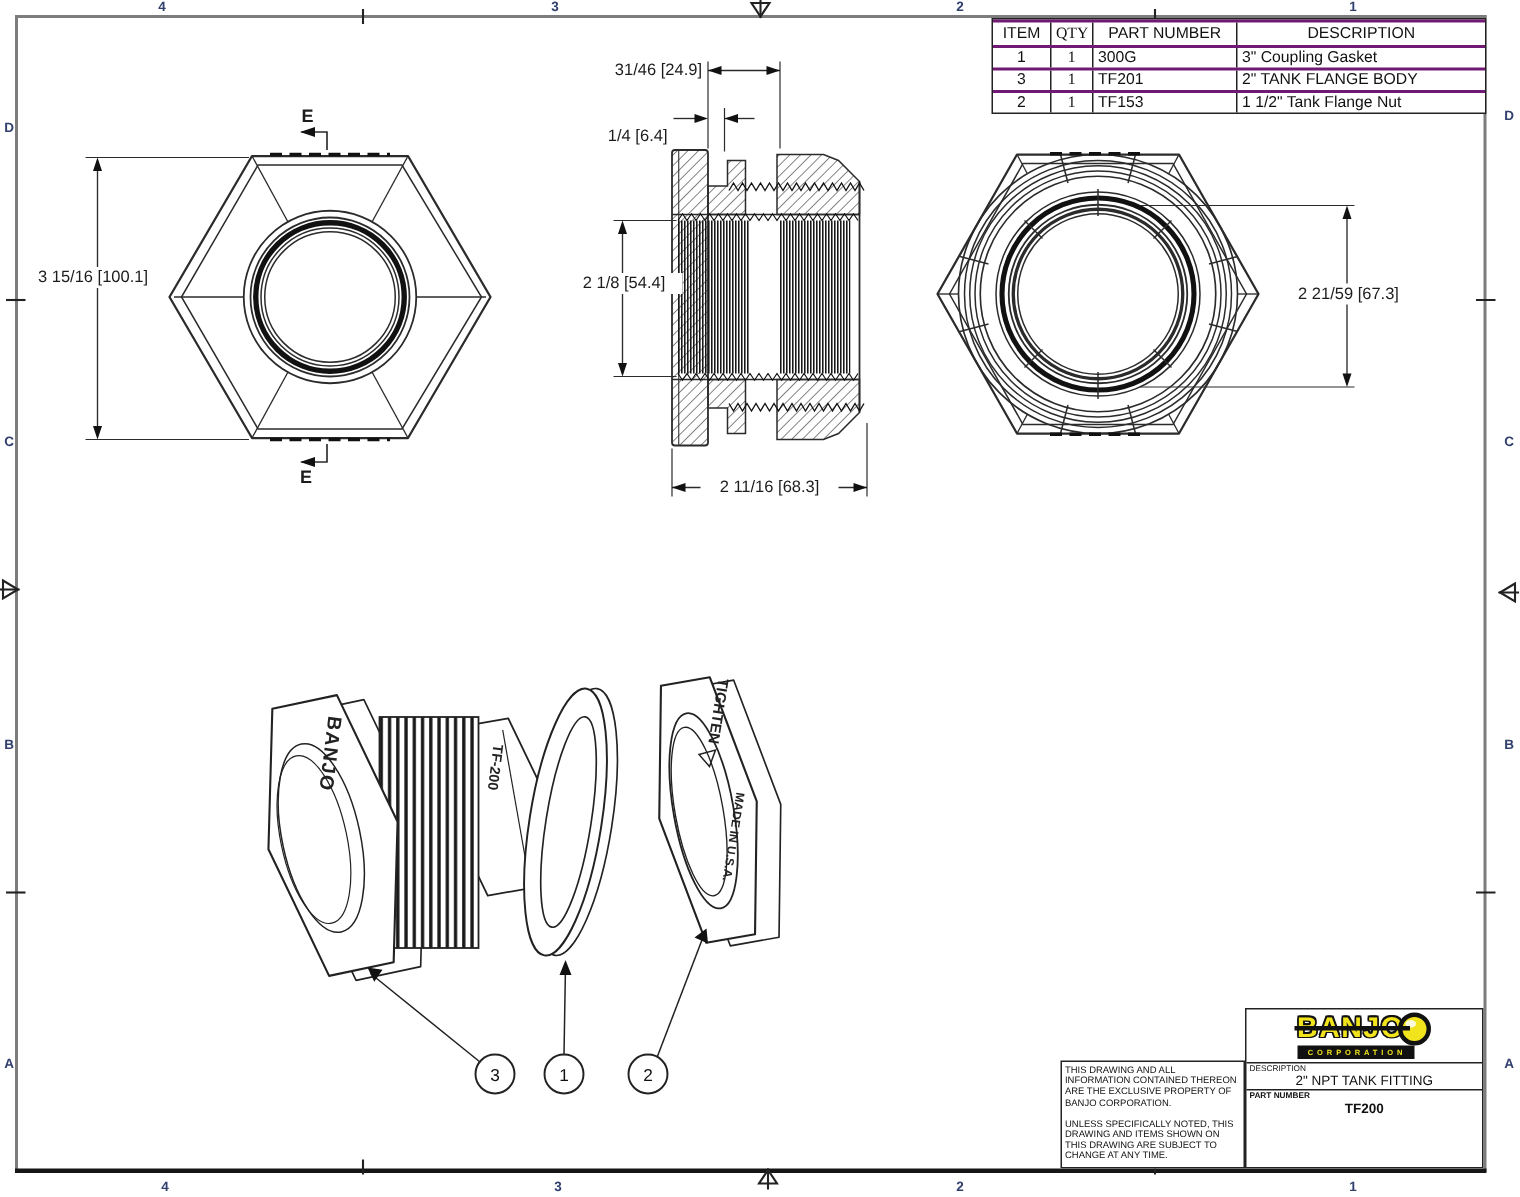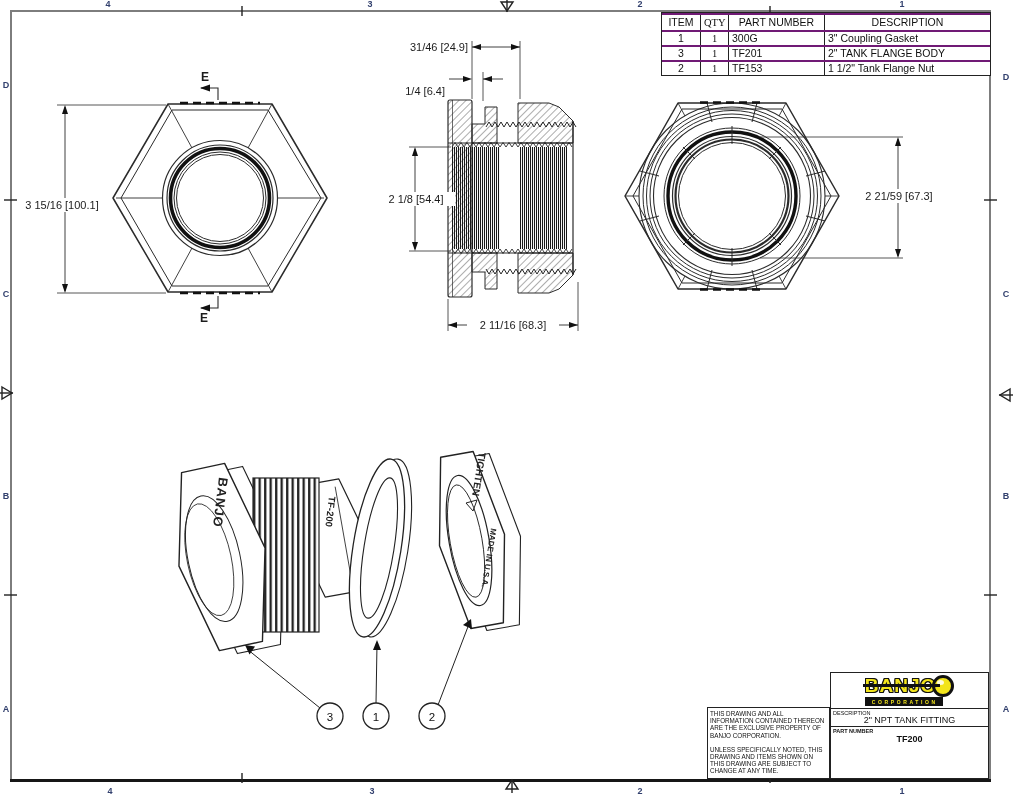--- a/index.html
+++ b/index.html
@@ -286,24 +286,24 @@
         <circle cx="330" cy="716" r="13" fill="#fff"></circle>
         <circle cx="376" cy="716" r="13" fill="#fff"></circle>
         <circle cx="432" cy="716" r="13" fill="#fff"></circle>
         <text x="330" y="720.5" text-anchor="middle" font-size="11.5" fill="#111" stroke="none">3</text>
         <text x="376" y="720.5" text-anchor="middle" font-size="11.5" fill="#111" stroke="none">1</text>
         <text x="432" y="720.5" text-anchor="middle" font-size="11.5" fill="#111" stroke="none">2</text>
       </g>
     </g>
   </svg>
 
-  <span class="dim c" style="left:20px;top:198px;width:84px;text-align:center;">3 15/16 [100.1]</span>
+  <span class="dim c" style="left:20px;top:178px;width:84px;text-align:center;">3 15/16 [100.1]</span>
   <span class="dim r" style="left:390px;top:40px;width:78px;">31/46 [24.9]</span>
   <span class="dim r" style="left:398px;top:84px;width:47px;">1/4 [6.4]</span>
-  <span class="dim c" style="left:377px;top:192px;width:78px;">2 1/8 [54.4]</span>
+  <span class="dim c" style="left:377px;top:182px;width:78px;">2 1/8 [54.4]</span>
   <span class="dim c" style="left:467px;top:318px;width:92px;">2 11/16 [68.3]</span>
   <span class="dim c" style="left:853px;top:189px;width:92px;">2 21/59 [67.3]</span>
   <span class="seclabel" style="left:201px;top:70px;">E</span>
   <span class="seclabel" style="left:200px;top:311px;">E</span>
 
   <div class="plist">
     <div class="prow head">
       <div>ITEM</div>
       <div>QTY</div>
       <div>PART NUMBER</div>

